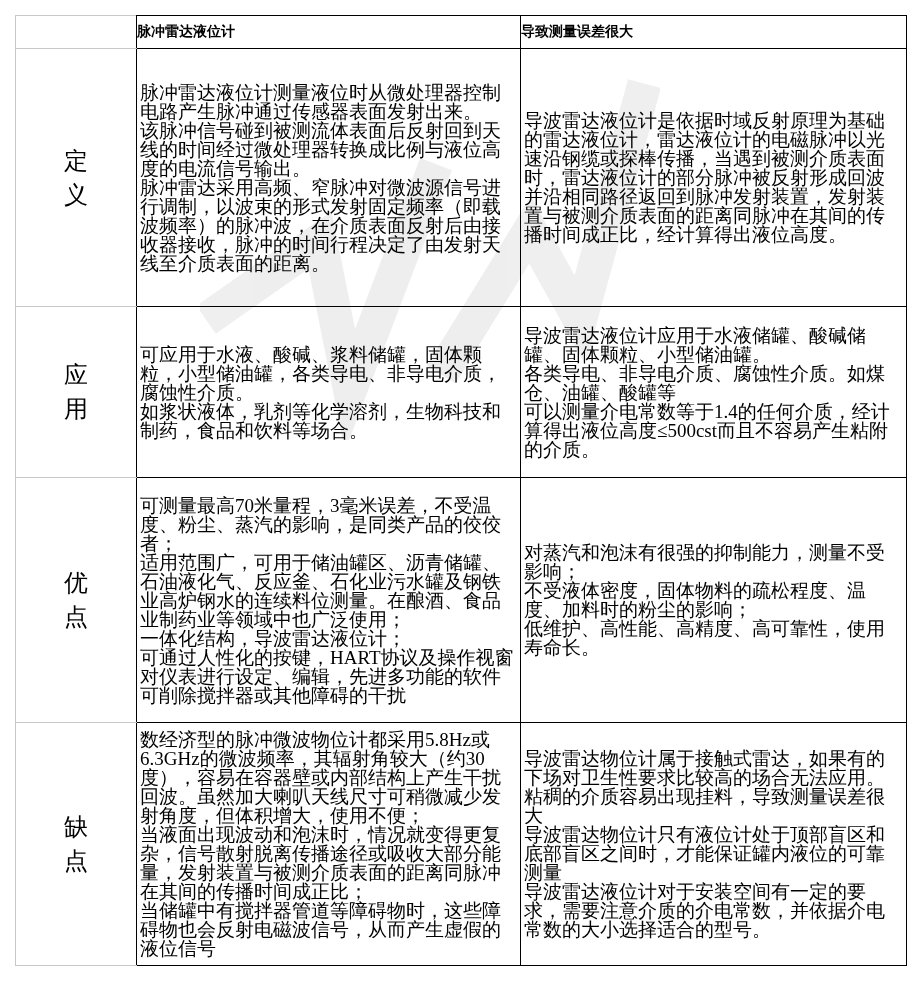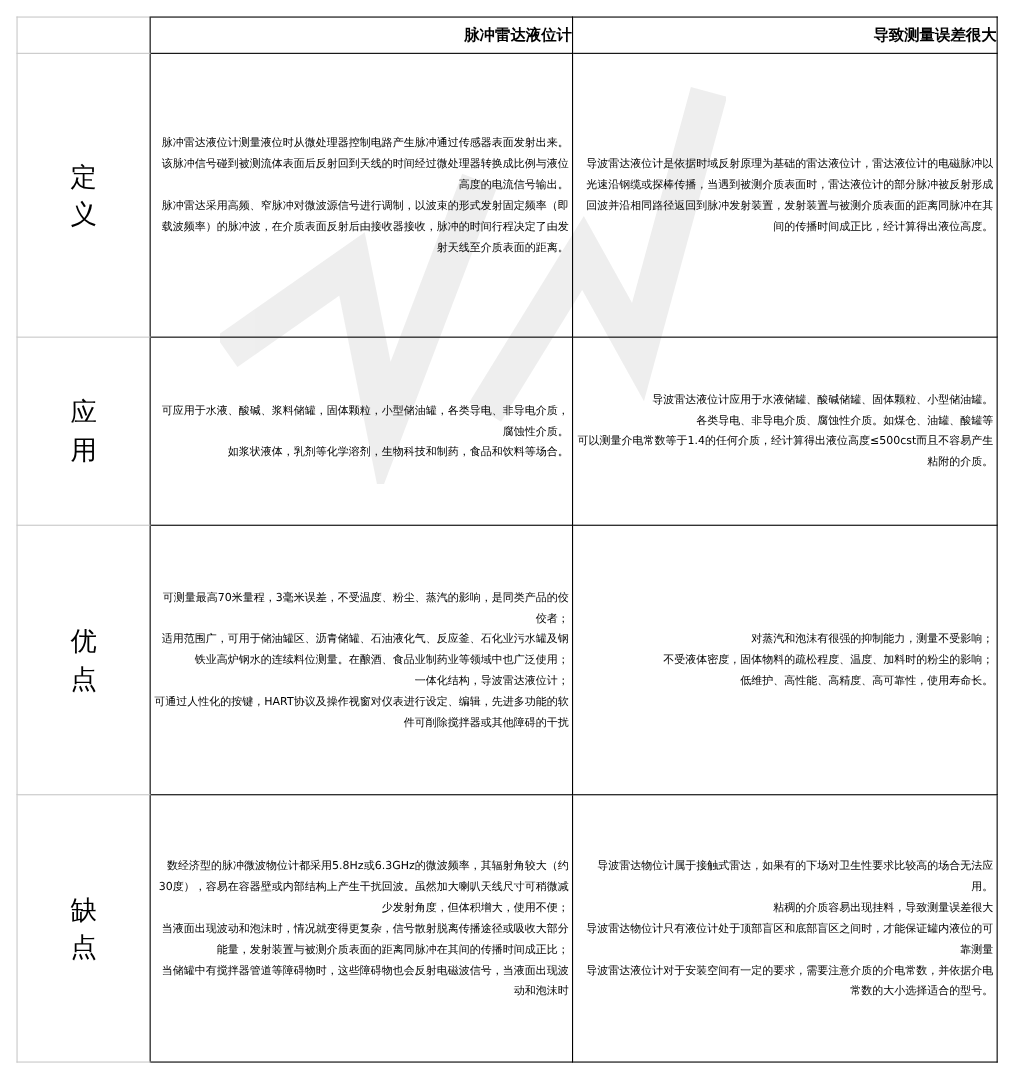--- a/index.html
+++ b/index.html
@@ -4,22 +4,22 @@
 <style>
   html, body { margin:0; padding:0; background:#ffffff; }
   body { width:923px; height:984px; position:relative; overflow:hidden;
          font-family: "DejaVu Sans", "Liberation Sans", sans-serif; color:#000; }
   .watermark { position:absolute; left:200px; top:60px; width:460px; height:380px; pointer-events:none; z-index:0; }
   table.cmp { position:absolute; left:15px; top:15px; border-collapse:collapse; table-layout:fixed; z-index:1; }
   table.cmp td, table.cmp th { padding:0; vertical-align:middle; }
   .lab { width:120px; border:1px solid #c8c8c8; border-right:1.5px solid #000; text-align:center;
          font-family: "DejaVu Serif", "Liberation Serif", serif; font-size:24px; line-height:34px; font-weight:normal; }
   .lab .ch { display:block; }
-  .hd { border:1.5px solid #000; font-size:14px; font-weight:bold; text-align:right; height:32px; }
-  .cell { border:1.5px solid #000; font-size:10px; line-height:19px; padding:0 3px 0 3px !important; text-align:right; }
+  .hd { border:1.5px solid #000; font-size:14px; font-weight:bold; text-align:left; height:32px; }
+  .cell { border:1.5px solid #000; font-size:19px; line-height:19px; padding:0 3px 0 3px !important; text-align:left;font-family:Liberation Serif, serif; }
   .cell p { margin:0; }
   .cell p + p.gap { }
   tr.r-def { height:258px; }
   tr.r-app { height:171px; }
   tr.r-adv { height:245px; }
   tr.r-dis { height:243px; }
   .corner { border:1px solid #c8c8c8; border-right:1.5px solid #000; border-bottom:1px solid #c8c8c8; }
 </style>
 </head>
 <body>
@@ -94,21 +94,21 @@
   </tr>
 
   <tr class="r-dis">
     <td class="lab">
       <span class="ch">缺</span>
       <span class="ch">点</span>
     </td>
     <td class="cell">
       <p>数经济型的脉冲微波物位计都采用5.8Hz或6.3GHz的微波频率，其辐射角较大（约30度），容易在容器壁或内部结构上产生干扰回波。虽然加大喇叭天线尺寸可稍微减少发射角度，但体积增大，使用不便；</p>
       <p class="gap">当液面出现波动和泡沫时，情况就变得更复杂，信号散射脱离传播途径或吸收大部分能量，发射装置与被测介质表面的距离同脉冲在其间的传播时间成正比；</p>
-      <p class="gap">当储罐中有搅拌器管道等障碍物时，这些障碍物也会反射电磁波信号，当液面出现波动和泡沫时</p>
+      <p class="gap">当储罐中有搅拌器管道等障碍物时，这些障碍物也会反射电磁波信号，从而产生虚假的液位信号</p>
     </td>
     <td class="cell">
       <p>导波雷达物位计属于接触式雷达，如果有的下场对卫生性要求比较高的场合无法应用。</p>
       <p class="gap">粘稠的介质容易出现挂料，导致测量误差很大</p>
       <p class="gap">导波雷达物位计只有液位计处于顶部盲区和底部盲区之间时，才能保证罐内液位的可靠测量</p>
       <p class="gap">导波雷达液位计对于安装空间有一定的要求，需要注意介质的介电常数，并依据介电常数的大小选择适合的型号。</p>
     </td>
   </tr>
 </tbody>
   </table>

